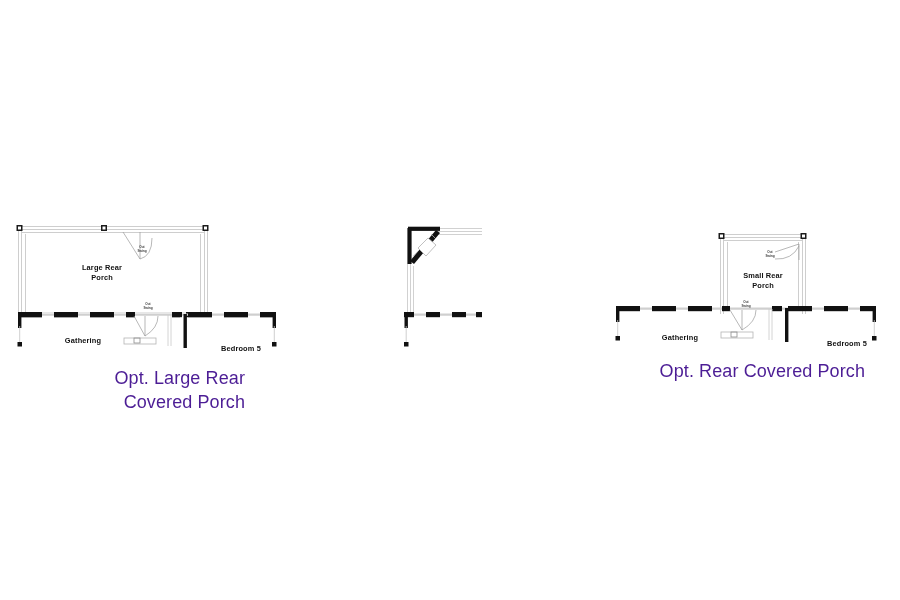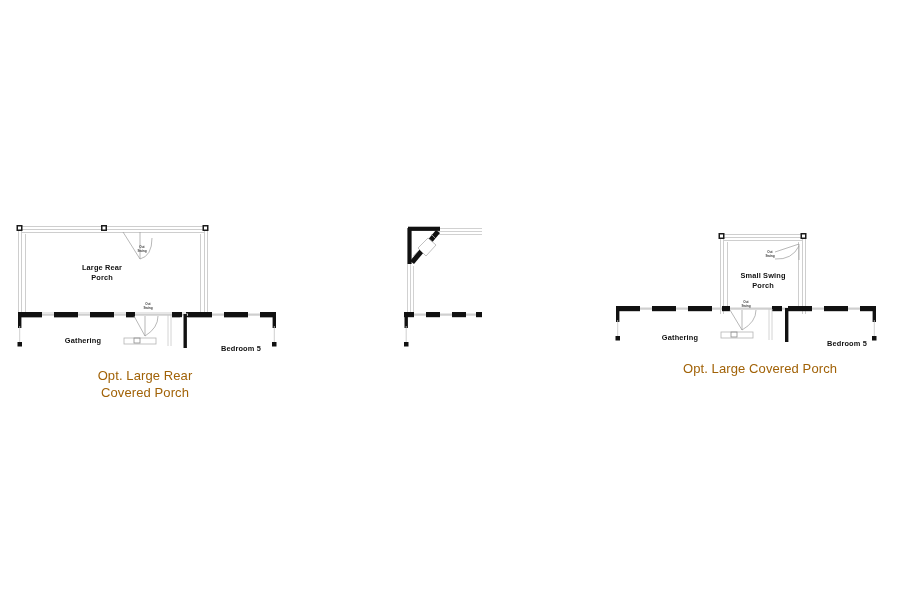--- a/index.html
+++ b/index.html
@@ -28,25 +28,25 @@
     position: absolute;
     left: 0;
     top: 0;
     width: 900px;
     height: 600px;
     display: block;
   }
 
   .caption {
     position: absolute;
-    text-align: center;
+    text-align: right;
     font-family: "Liberation Sans", sans-serif;
-    font-size: 13px;
+    font-size: 18px;
     line-height: 1.32;
-    color: #a16207;
+    color: #4c1d95;
     letter-spacing: 0.1px;
     white-space: pre-line;
   }
 
   .caption-1 { left: 45px;  top: 351px; width: 200px; }
   .caption-2 { left: 327px; top: 344px; width: 226px; }
   .caption-3 { left: 655px; top: 344px; width: 210px; }
 
   .roomlabel {
     position: absolute;
@@ -296,26 +296,26 @@
 
   <div class="roomlabel" style="left:61px; top:247px; width:82px;">Large Rear
 Porch</div>
   <div class="roomlabel" style="left:53px; top:320px; width:60px;">Gathering</div>
   <div class="roomlabel" style="left:210px; top:328px; width:62px;">Bedroom 5</div>
   <div class="microlabel" style="left:132px; top:230px; width:20px;">Out
 Swing</div>
   <div class="microlabel" style="left:138px; top:287px; width:20px;">Out
 Swing</div>
 
-  <div class="roomlabel" style="left:721px; top:255px; width:84px;">Small Swing
+  <div class="roomlabel" style="left:721px; top:255px; width:84px;">Small Rear
 Porch</div>
   <div class="roomlabel" style="left:650px; top:317px; width:60px;">Gathering</div>
   <div class="roomlabel" style="left:816px; top:323px; width:62px;">Bedroom 5</div>
   <div class="microlabel" style="left:760px; top:235px; width:20px;">Out
 Swing</div>
   <div class="microlabel" style="left:736px; top:285px; width:20px;">Out
 Swing</div>
 
   <div class="caption caption-1">Opt. Large Rear
 Covered Porch</div>
-  <div class="caption caption-3">Opt. Large Covered Porch</div>
+  <div class="caption caption-3">Opt. Rear Covered Porch</div>
 
 </div>
 
 </body></html>

